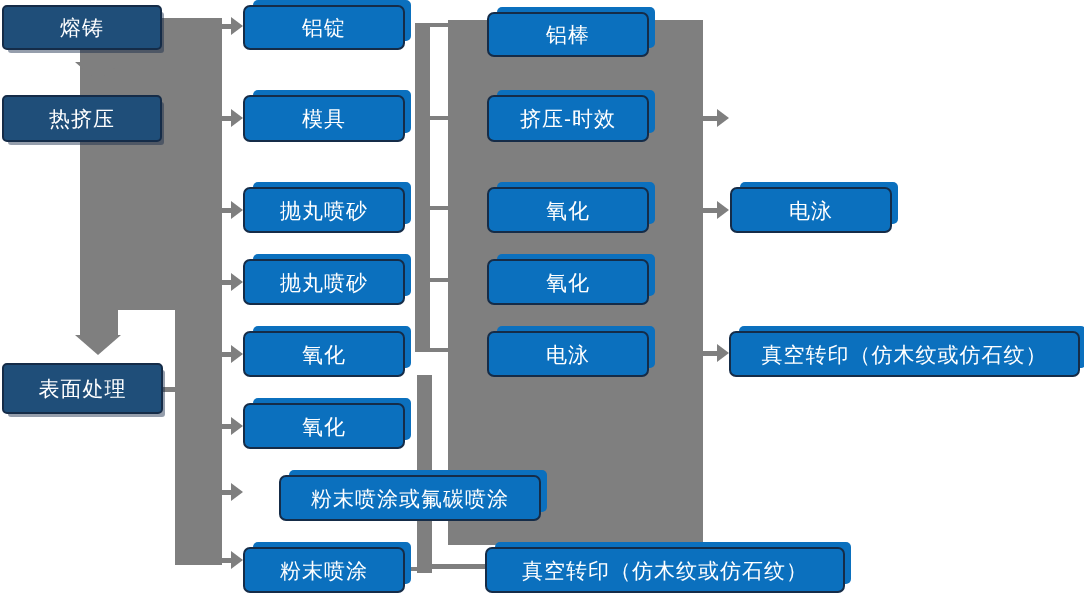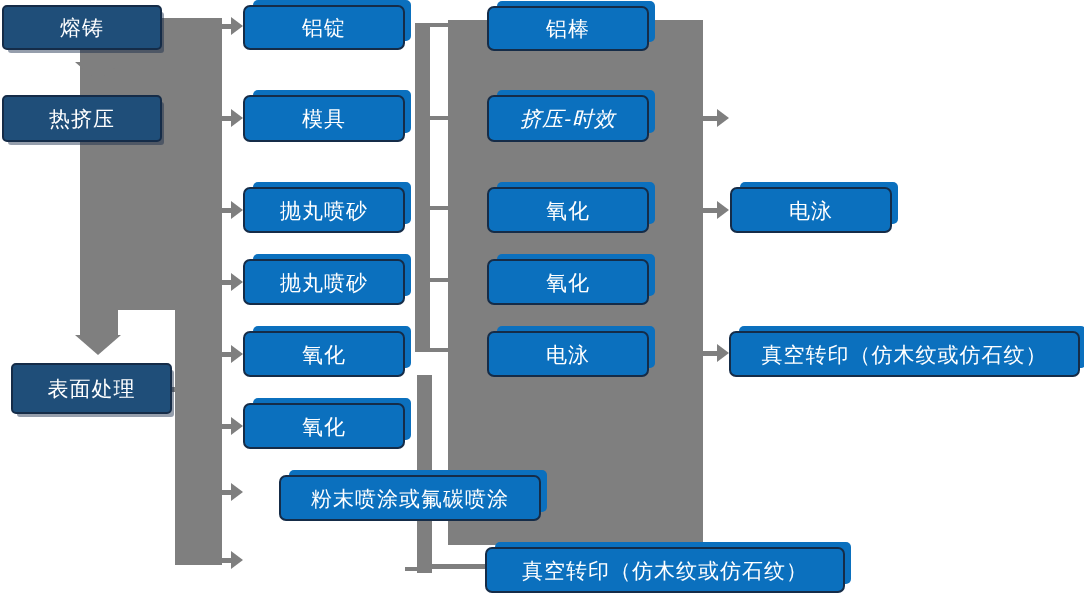--- a/index.html
+++ b/index.html
@@ -86,32 +86,33 @@
   <div class="arr-r" style="left:221px;top:417px;"></div>
   <div class="arr-r" style="left:221px;top:483px;"></div>
   <div class="arr-r" style="left:221px;top:551px;"></div>
 
   <div class="arr-r long" style="left:702px;top:109px;"></div>
   <div class="arr-r long" style="left:702px;top:201px;"></div>
   <div class="arr-r long" style="left:702px;top:344px;"></div>
 
   <div class="node dark" style="left:2px;top:5px;width:160px;height:45px;">熔铸</div>
   <div class="node dark" style="left:2px;top:95px;width:160px;height:47px;">热挤压</div>
-  <div class="node dark" style="left:2px;top:363px;width:161px;height:51px;margin-left:9px;">表面处理</div>
+  <div class="node dark" style="left:2px;top:363px;width:161px;height:51px;">表面处理</div>
 
   <div class="node bright" style="left:243px;top:5px;width:162px;height:45px;">铝锭</div>
   <div class="node bright" style="left:243px;top:95px;width:162px;height:47px;">模具</div>
   <div class="node bright" style="left:243px;top:187px;width:162px;height:46px;">抛丸喷砂</div>
   <div class="node bright" style="left:243px;top:259px;width:162px;height:46px;">抛丸喷砂</div>
   <div class="node bright" style="left:243px;top:331px;width:162px;height:46px;">氧化</div>
   <div class="node bright" style="left:243px;top:403px;width:162px;height:46px;">氧化</div>
   <div class="node bright" style="left:243px;top:475px;width:262px;height:46px;margin-left:36px;">粉末喷涂或氟碳喷涂</div>
+  <div class="node bright" style="left:243px;top:547px;width:162px;height:46px;">粉末喷涂</div>
 
-  <div class="node bright" style="left:487px;top:6px;width:162px;height:45px;">铝棒</div>
-  <div class="node bright" style="left:487px;top:95px;width:162px;height:47px;font-style:italic;">挤压-时效</div>
+  <div class="node bright" style="left:487px;top:12px;width:162px;height:45px;">铝棒</div>
+  <div class="node bright" style="left:487px;top:95px;width:162px;height:47px;">挤压-时效</div>
   <div class="node bright" style="left:487px;top:187px;width:162px;height:46px;">氧化</div>
   <div class="node bright" style="left:487px;top:259px;width:162px;height:46px;">氧化</div>
   <div class="node bright" style="left:487px;top:331px;width:162px;height:46px;">电泳</div>
   <div class="node bright" style="left:485px;top:547px;width:360px;height:46px;">真空转印（仿木纹或仿石纹）</div>
 
   <div class="node bright" style="left:730px;top:187px;width:162px;height:46px;">电泳</div>
   <div class="node bright" style="left:729px;top:331px;width:351px;height:46px;">真空转印（仿木纹或仿石纹）</div>
 
 </div>
 

